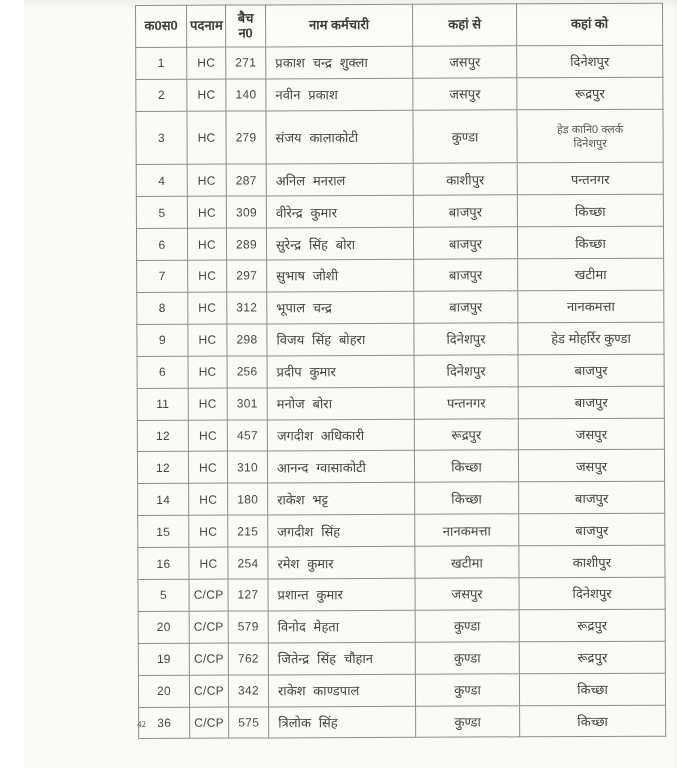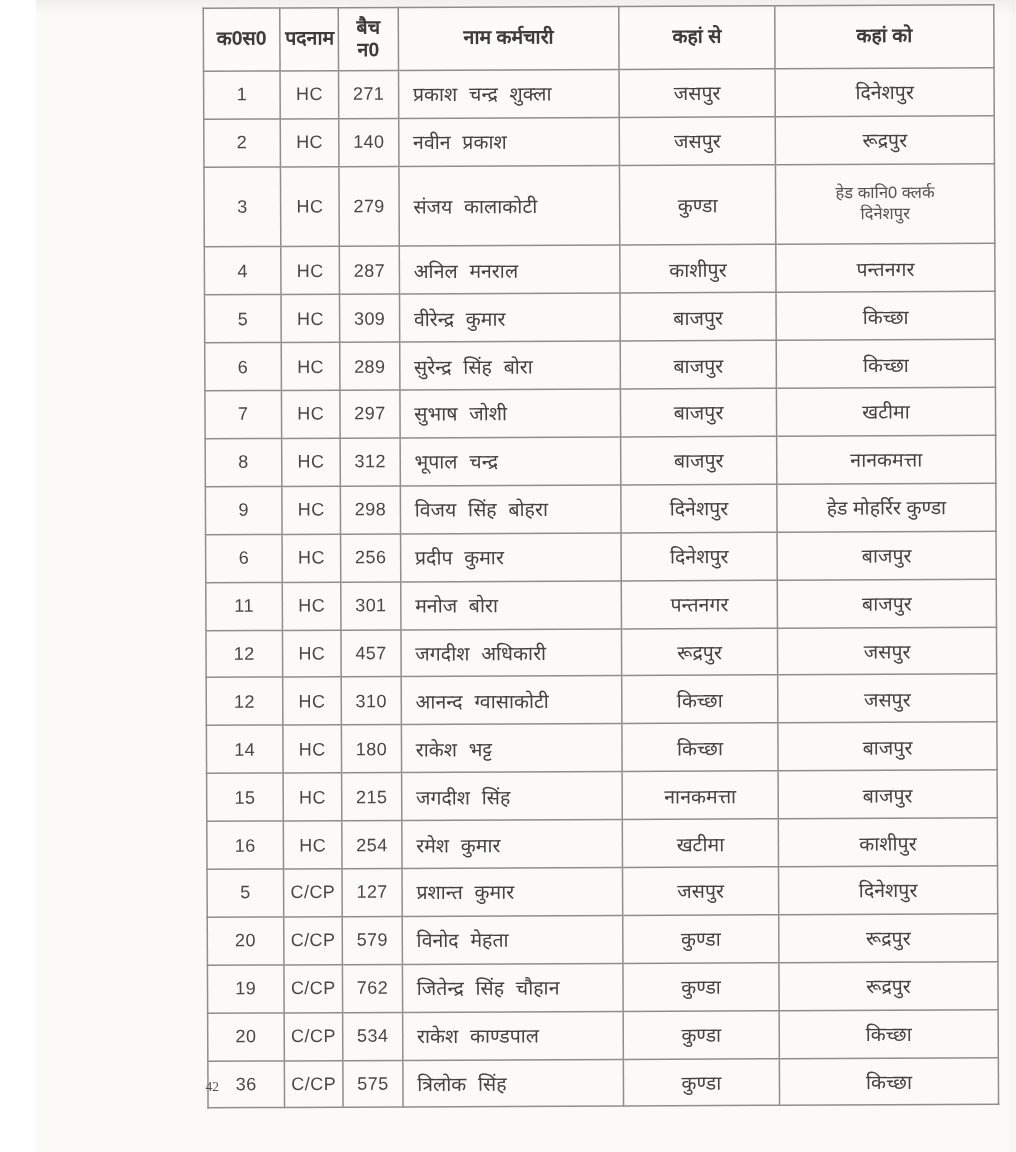--- a/index.html
+++ b/index.html
@@ -302,21 +302,21 @@
             <td class="num">762</td>
             <td class="name">जितेन्द्र सिंह चौहान</td>
             <td>कुण्डा</td>
             <td>
               <div>रूद्रपुर</div>
             </td>
           </tr>
           <tr>
             <td class="num">20</td>
             <td class="num">C/CP</td>
-            <td class="num">534</td>
+            <td class="num">342</td>
             <td class="name">राकेश काण्डपाल</td>
             <td>कुण्डा</td>
             <td>
               <div>किच्छा</div>
             </td>
           </tr>
           <tr>
             <td class="num">36</td>
             <td class="num">C/CP</td>
             <td class="num">575</td>

